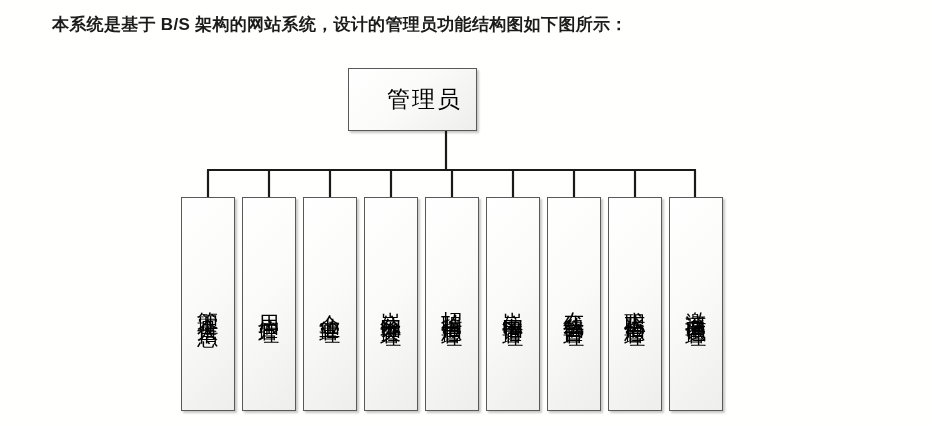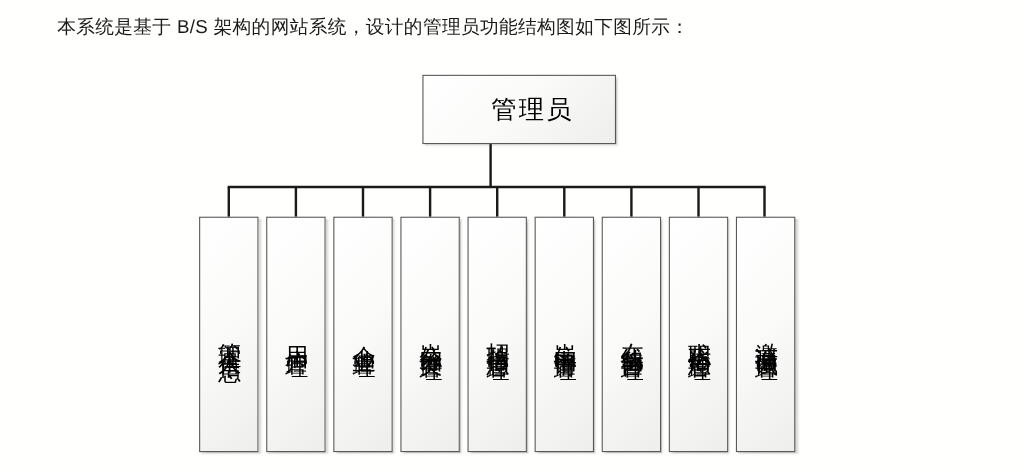--- a/index.html
+++ b/index.html
@@ -18,21 +18,21 @@
   
   #caption {
     position: absolute;
     left: 52px;
     top: 12px;
     font-size: 17px;
     line-height: 26px;
     color: #1b1b1b;
     letter-spacing: 0.3px;
     white-space: nowrap;
-    font-weight: 400;
+    font-weight: 700;
   }
 
   
   #diagram {
     position: absolute;
     left: 0;
     top: 0;
     width: 931px;
     height: 426px;
   }
@@ -50,23 +50,23 @@
   .node {
     position: absolute;
     box-sizing: border-box;
     border: 1px solid #595959;
     background: linear-gradient(135deg, #ffffff 0%, #fbfbfa 45%, #eeeeec 100%);
     box-shadow: 2px 2px 2px rgba(0,0,0,0.22);
   }
 
   
   #root-node {
-    left: 384px;
+    left: 348px;
     top: 68px;
-    width: 176px;
+    width: 129px;
     height: 63px;
     display: flex;
     align-items: center;
     justify-content: center;
     padding-left: 24px;
   }
   #root-node .node-label {
     font-size: 23px;
     color: #000;
     letter-spacing: 2px;

